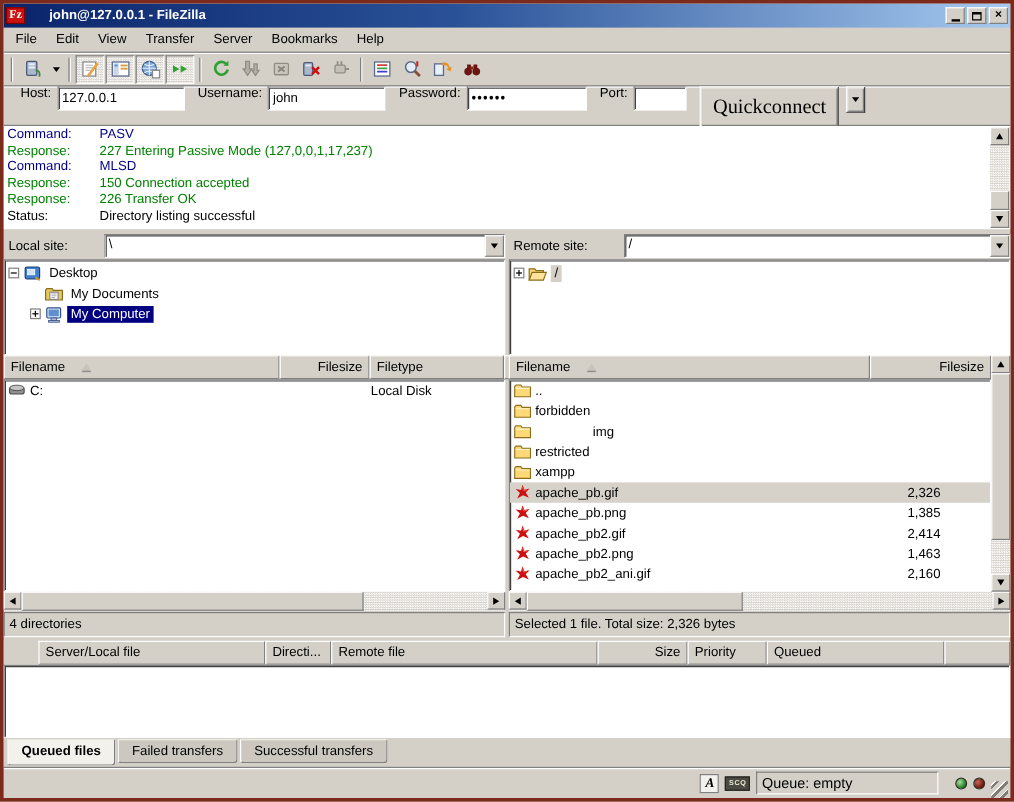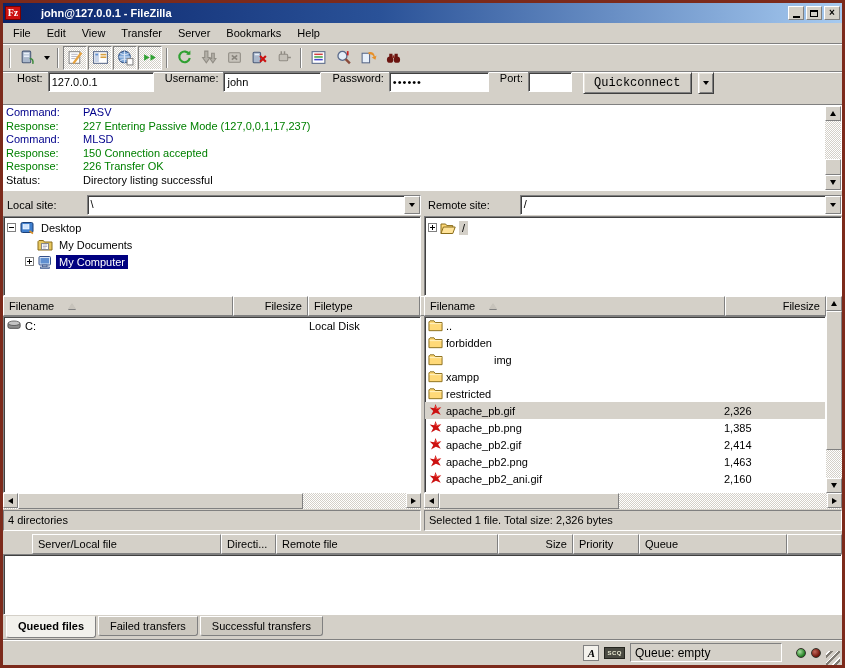--- a/index.html
+++ b/index.html
@@ -53,22 +53,22 @@
   .tbtn-dd { width:13px; height:24px; display:flex; align-items:center; justify-content:center; }
 
   
   .qcbar { height:33px; flex:0 0 33px; display:flex; padding:0 8px; gap:5px;
            border-bottom:1px solid #808080; box-shadow:0 1px 0 #ffffff; }
   .qc-label { margin-left:6px; }
   .qc-input { height:20px; font-family:"Liberation Sans", sans-serif; font-size:11px;
               padding:0 3px; outline:none; }
   .qc-host { width:106px; } .qc-user { width:98px; } .qc-pass { width:100px; letter-spacing:1px; }
   .qc-port { width:44px; }
-  .qc-btn { height:22px; padding:4px 10px; background:#d4d0c8; font-family:Liberation Mono, monospace;
-            font-size:12px; display:flex; align-items:center; }
+  .qc-btn { height:22px; padding:16px 10px; background:#d4d0c8; font-family:Liberation Serif, serif;
+            font-size:17px; display:flex; align-items:center; }
   .qc-dd { width:16px; height:22px; background:#d4d0c8; display:flex; align-items:center; justify-content:center; margin-left:1px; }
 
   
   .log { height:86px; flex:0 0 86px; background:#fff; margin:0; position:relative; overflow:hidden; }
   .log-inner { padding:1px 18px 0 3px; }
   .log-line { display:flex; height:13.5px; line-height:13.5px; white-space:nowrap; }
   .log-type { width:77px; flex:0 0 77px; }
   .t-command { color:#00008b; } .t-response { color:#008000; } .t-status { color:#000; }
 
   
@@ -115,21 +115,21 @@
   .col { background:#d4d0c8; border:1px solid; border-color:#fff #808080 #808080 #fff;
          padding:2px 5px; display:flex; align-items:center; white-space:nowrap; overflow:hidden; }
   .col.right { justify-content:flex-end; }
   .sort-asc { width:0; height:0; border-left:4px solid transparent; border-right:4px solid transparent;
               border-bottom:6px solid #c8c4bc; margin-left:14px; filter:drop-shadow(0 1px 0 #808080); }
   .rows { flex:1; background:#fff; overflow:hidden; position:relative; }
   .frow { display:flex; align-items:center; height:17px; white-space:nowrap; }
   .frow.sel { background:#d6d2ca; }
   .fic { width:16px; height:16px; flex:0 0 16px; margin:0 3px 0 2px; display:flex; align-items:center; justify-content:center; }
   .cell { overflow:hidden; }
-  .num { text-align:left; padding-right:9px; }
+  .num { text-align:center; padding-right:9px; }
 
   .lcol-name { width:230px; flex:0 0 230px; } .lcol-size { width:75px; flex:0 0 75px; }
   .lcol-type { width:112px; flex:0 0 112px; } .lcol-mod { flex:1; }
   .rcol-name { flex:1; } .rcol-size { width:101px; flex:0 0 101px; }
   .rvs { width:16px; flex:0 0 16px; position:relative; }
 
   .pane-status { height:21px; flex:0 0 21px; margin-top:1px; padding:3px 4px; white-space:nowrap; overflow:hidden; }
 
   
   .qhead { height:20px; flex:0 0 20px; display:flex; background:#d4d0c8;padding-left:29px; }
@@ -528,30 +528,30 @@
                 </span>
               <span class="cell" style="flex:1;margin-left:48px;">img</span>
               <span class="cell num rcol-size"></span>
             </div>
             <div class="frow">
               <span class="fic">
                   <svg viewBox="0 0 16 16" width="15" height="15">
                     <use href="#i-folder"></use>
                   </svg>
                 </span>
+              <span class="cell" style="flex:1;">restricted</span>
+              <span class="cell num rcol-size"></span>
+            </div>
+            <div class="frow">
+              <span class="fic">
+                  <svg viewBox="0 0 16 16" width="15" height="15">
+                    <use href="#i-folder"></use>
+                  </svg>
+                </span>
               <span class="cell" style="flex:1;">xampp</span>
-              <span class="cell num rcol-size"></span>
-            </div>
-            <div class="frow">
-              <span class="fic">
-                  <svg viewBox="0 0 16 16" width="15" height="15">
-                    <use href="#i-folder"></use>
-                  </svg>
-                </span>
-              <span class="cell" style="flex:1;">restricted</span>
               <span class="cell num rcol-size"></span>
             </div>
             <div class="frow sel">
               <span class="fic">
                   <svg viewBox="0 0 16 16" width="15" height="15">
                     <use href="#i-imagefile"></use>
                   </svg>
                 </span>
               <span class="cell" style="flex:1;">apache_pb.gif</span>
               <span class="cell num rcol-size">2,326</span>
@@ -637,21 +637,21 @@
     <div class="col qc3">
         <span>Remote file</span>
       </div>
     <div class="col right qc4">
         <span>Size</span>
       </div>
     <div class="col qc5">
         <span>Priority</span>
       </div>
     <div class="col qc6">
-        <span>Queue</span>
+        <span>Queued</span>
       </div>
     <div class="col qc7"></div>
   </div>
   <div class="qbody in2"></div>
 
   <div class="tabstrip">
     <div class="tab active">Queued files</div>
     <div class="tab">Failed transfers</div>
     <div class="tab">Successful transfers</div>
   </div>

